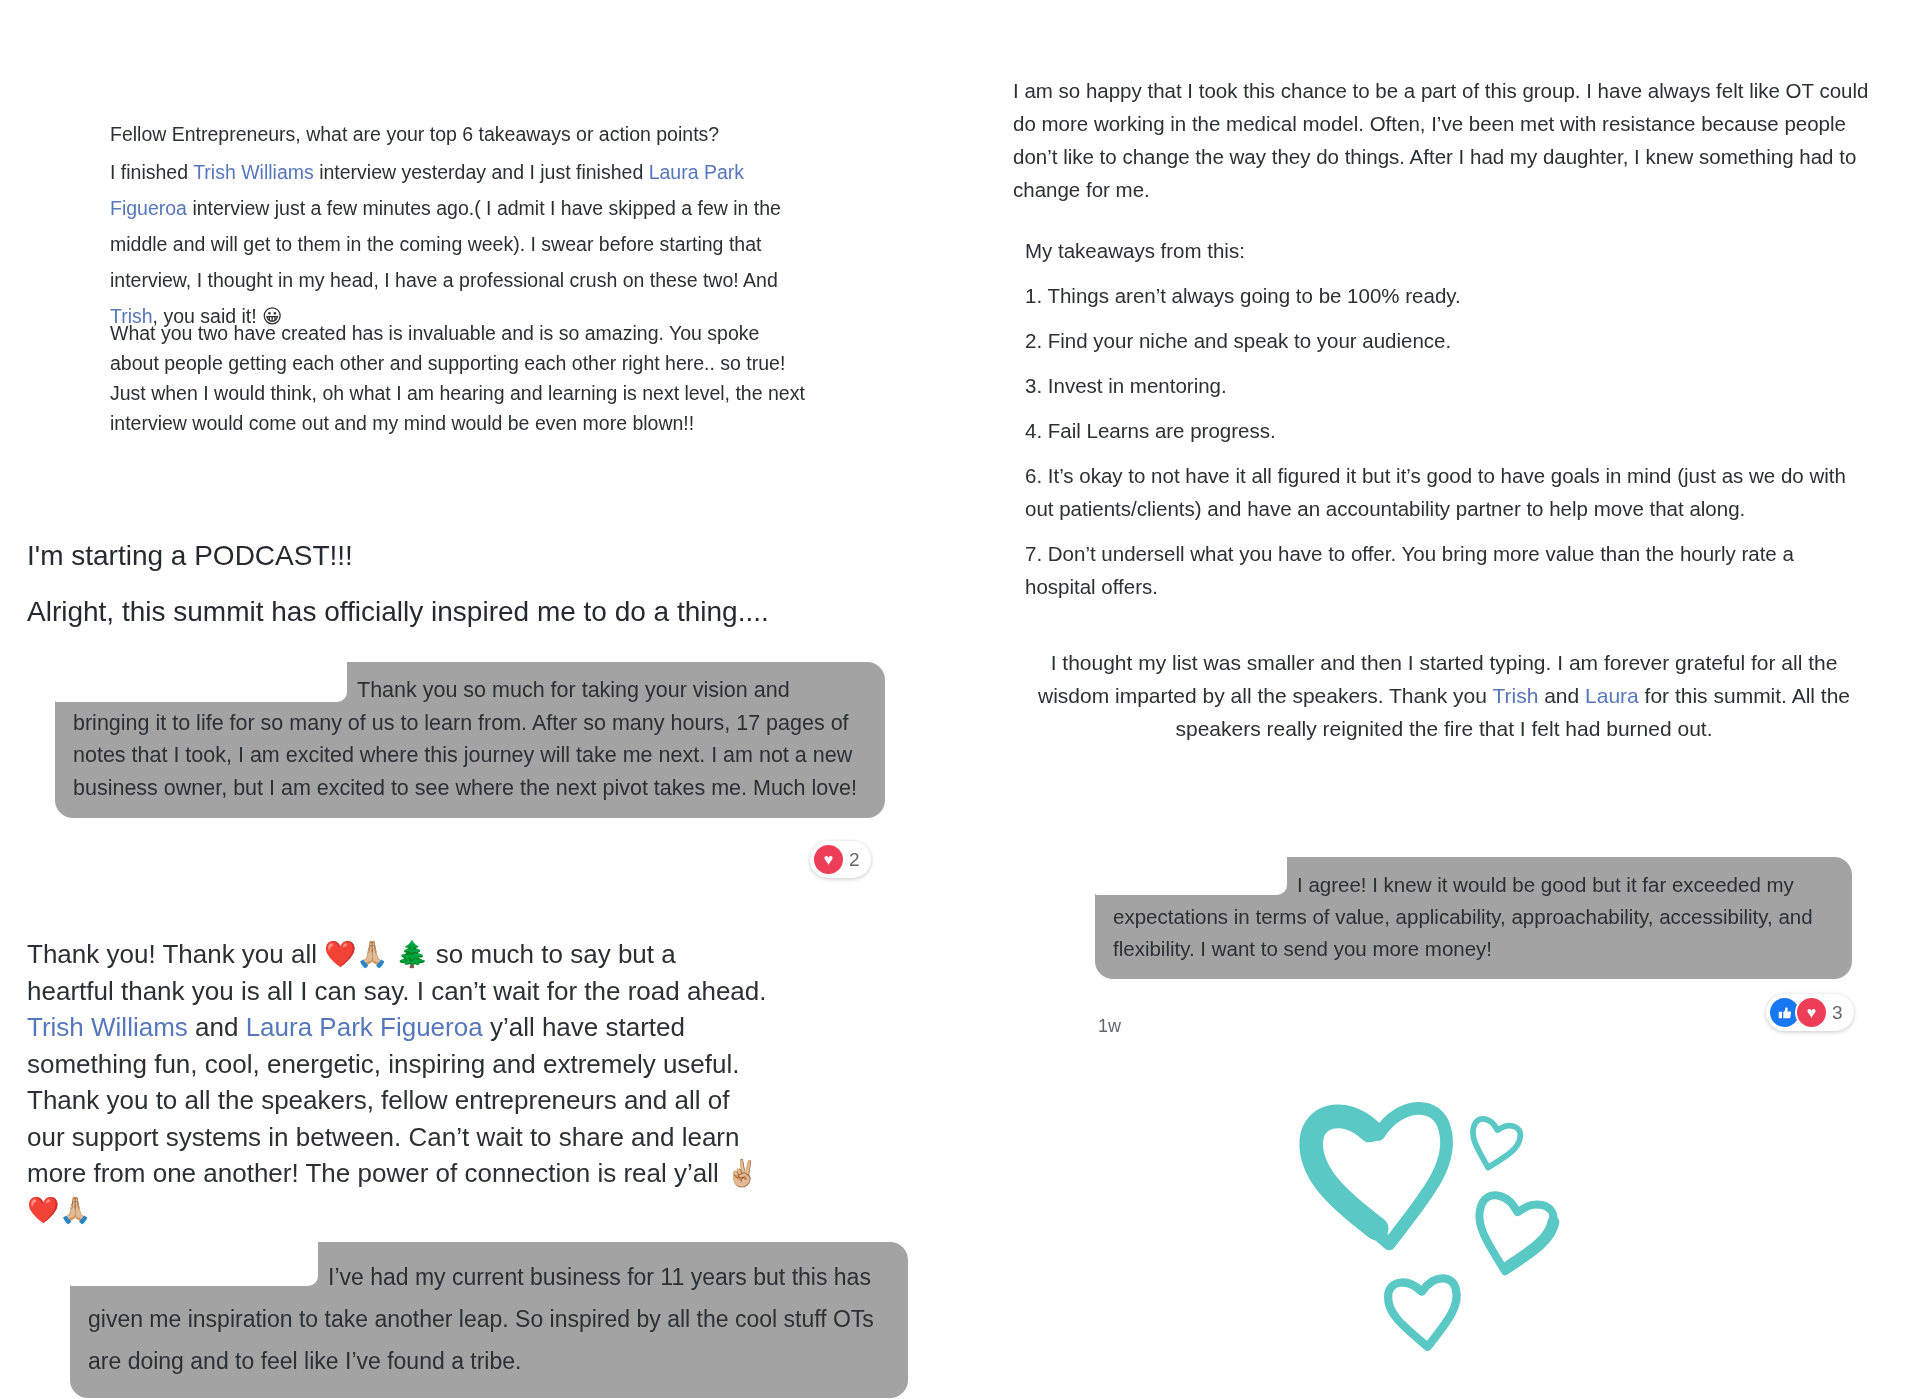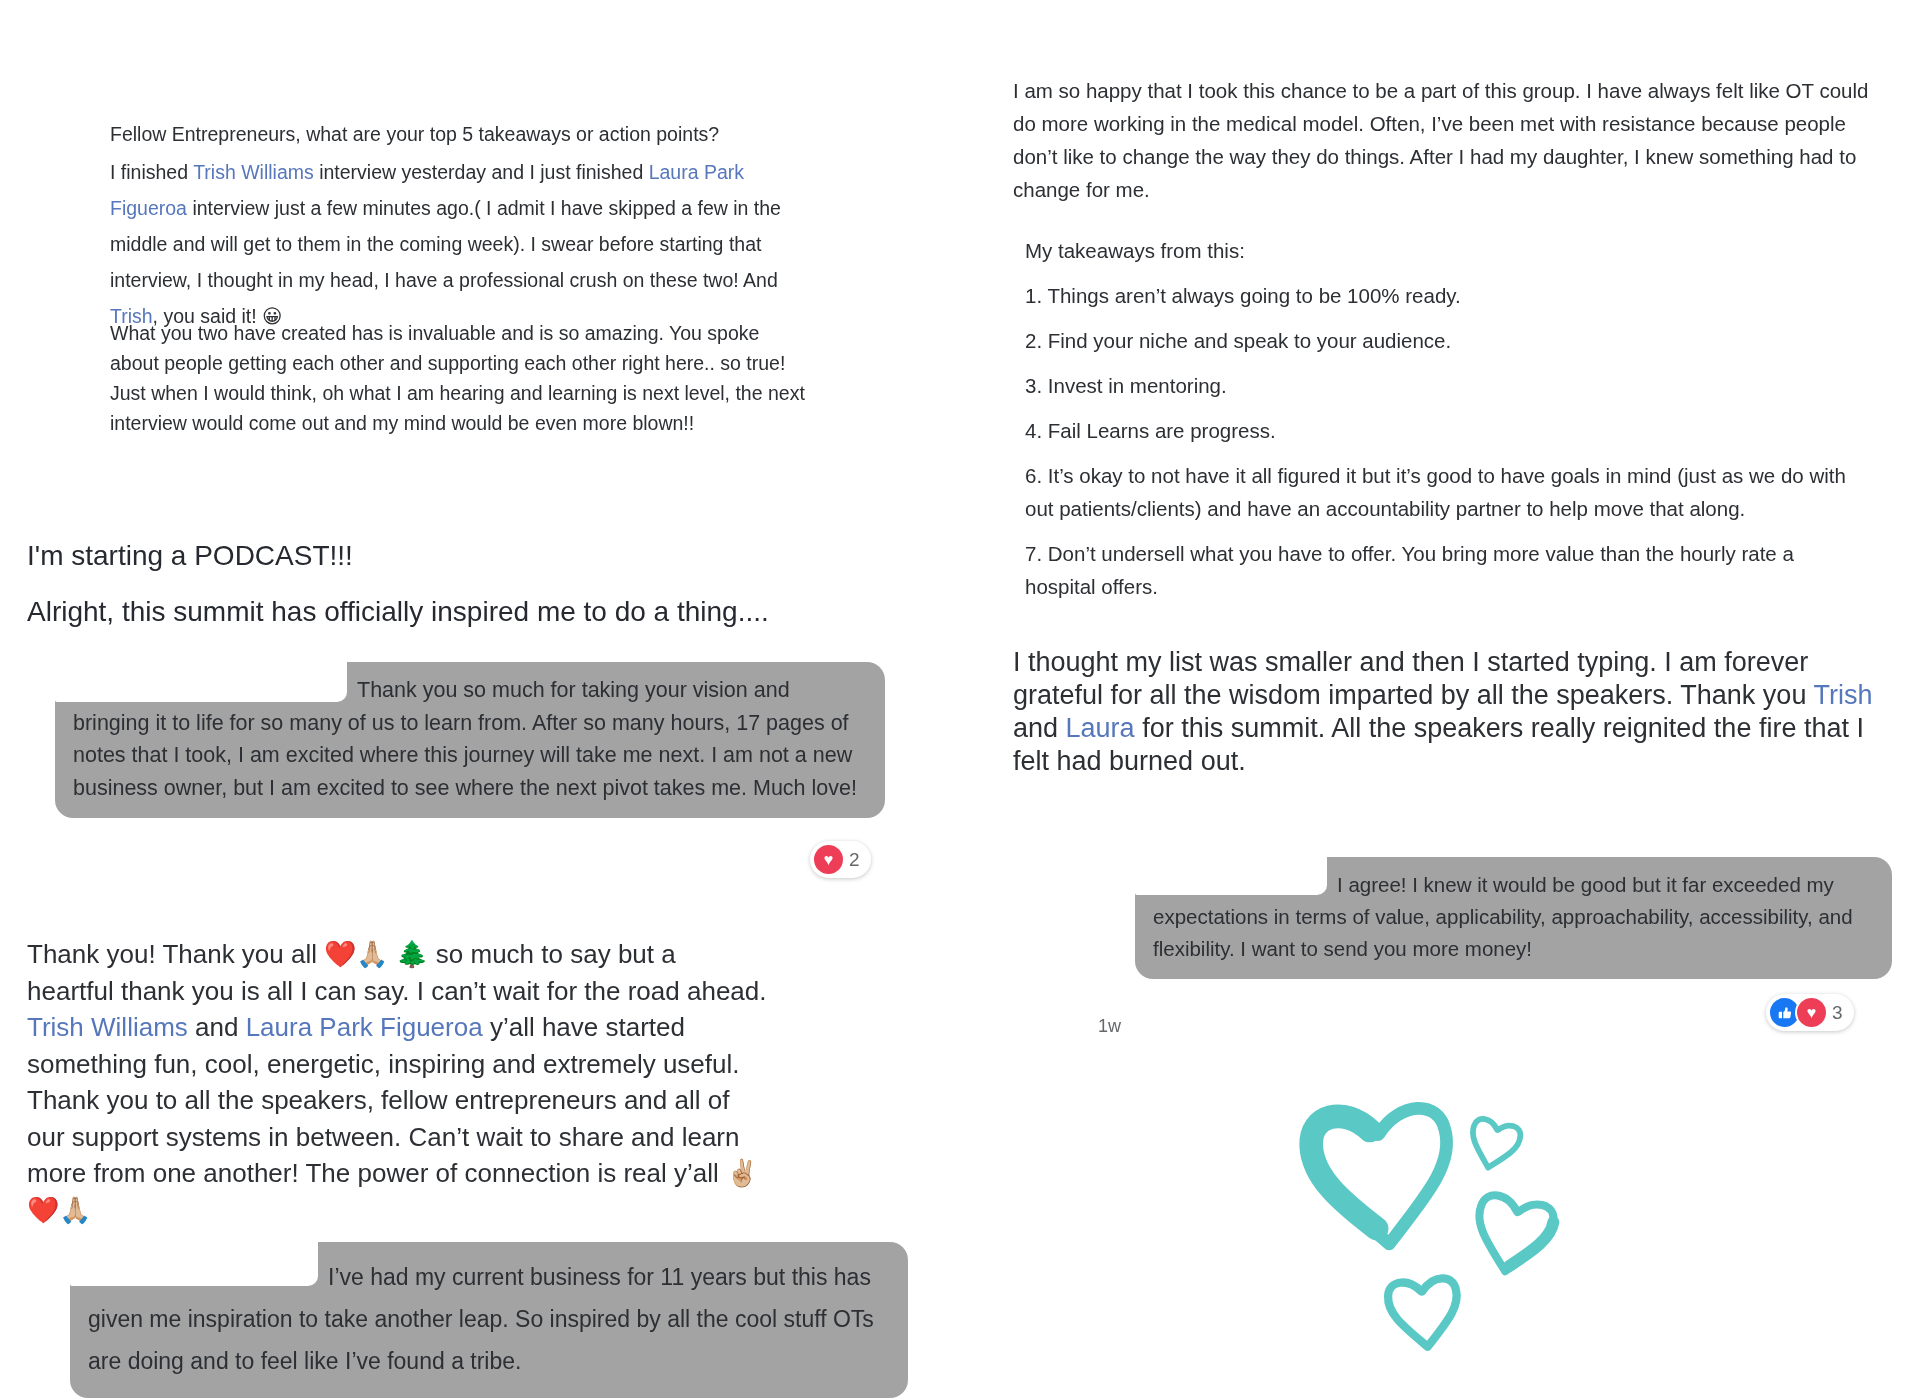--- a/index.html
+++ b/index.html
@@ -15,48 +15,48 @@
   .q{left:110px;top:120px;width:720px;font-size:19.5px;line-height:28px;}
   .p2{left:110px;top:154px;width:686px;font-size:19.5px;line-height:36px;}
   .p3{left:110px;top:318px;width:700px;font-size:19.5px;line-height:30px;}
   .headline{left:27px;top:528px;font-size:28px;line-height:56px;color:#262a30;}
   .headline div{white-space:nowrap;}
   .post2{left:27px;top:936px;width:742px;font-size:26px;line-height:36.5px;}
   
   .bubble{background:#a3a3a3;border-radius:18px;box-sizing:border-box;}
   .bubble1{left:55px;top:662px;width:830px;padding:12px 18px 14px 18px;font-size:21.5px;line-height:32.5px;}
   .bubble2{left:70px;top:1242px;width:838px;padding:14px 2px 16px 18px;font-size:23px;line-height:42px;}
-  .bubble3{left:1095px;top:857px;width:757px;padding:12px 18px 14px 18px;font-size:20.5px;line-height:32px;margin-left:40px;}
+  .bubble3{left:1095px;top:857px;width:757px;padding:12px 18px 14px 18px;font-size:20.5px;line-height:32px;}
   .redact{float:left;background:#ffffff;border-radius:0 0 10px 2px;}
   .redact.r1{width:292px;height:40px;margin:-12px 10px 2px -18px;}
   .redact.r2{width:248px;height:44px;margin:-14px 10px 2px -18px;}
   .redact.r3{width:192px;height:38px;margin:-12px 10px 2px -18px;}
   .residue{height:0;border-bottom:3px dotted #ccd1d7;margin:38px 8px 0 4px;}
   
   .badge{position:absolute;display:flex;align-items:center;gap:6px;background:#fff;
          border-radius:20px;box-shadow:0 1px 4px rgba(0,0,0,.22);padding:4px 11px 4px 4px;}
   .icon-circle{width:29px;height:29px;border-radius:50%;display:flex;align-items:center;justify-content:center;box-shadow:0 0 0 2px #fff;}
   .love{background:#ee3e57;}
   .love span{color:#fff;font-size:16px;line-height:1;}
   .like{background:#1877f2;}
   .badge .cnt{color:#65676b;font-size:19px;}
   .badge .overlap{margin-left:-8px;}
   .timestamp{color:#65676b;font-size:18px;}
   
   .rp1{left:1013px;top:34px;width:862px;font-size:20.5px;line-height:33px;margin-top:40px;}
   .rlist{left:1013px;top:222px;width:862px;font-size:20.5px;line-height:33px;}
   .rlist p{margin:12px;}
-  .rp3{left:1013px;top:646px;width:862px;font-size:27px;line-height:33px;}
+  .rp3{left:1013px;top:646px;width:862px;font-size:21px;line-height:33px;text-align:center;}
   
   .heart-svg{position:absolute;}
 </style>
 </head>
 <body>
 
-<div class="abs q">Fellow Entrepreneurs, what are your top 5 takeaways or action points?</div>
+<div class="abs q">Fellow Entrepreneurs, what are your top 6 takeaways or action points?</div>
 
 <div class="abs p2">
   <span>I finished </span><a class="fb-link">Trish Williams</a><span> interview yesterday and I just finished </span><a class="fb-link">Laura Park Figueroa</a><span> interview just a few minutes ago.( I admit I have skipped a few in the middle and will get to them in the coming week). I swear before starting that interview, I thought in my head, I have a professional crush on these two! And </span><a class="fb-link">Trish</a><span>, you said it! </span><span>😀</span>
 </div>
 
 <div class="abs p3">What you two have created has is invaluable and is so amazing. You spoke about people getting each other and supporting each other right here.. so true! Just when I would think, oh what I am hearing and learning is next level, the next interview would come out and my mind would be even more blown!!</div>
 
 <div class="abs headline">
   <div>I'm starting a PODCAST!!!</div>
   <div>Alright, this summit has officially inspired me to do a thing....</div>

